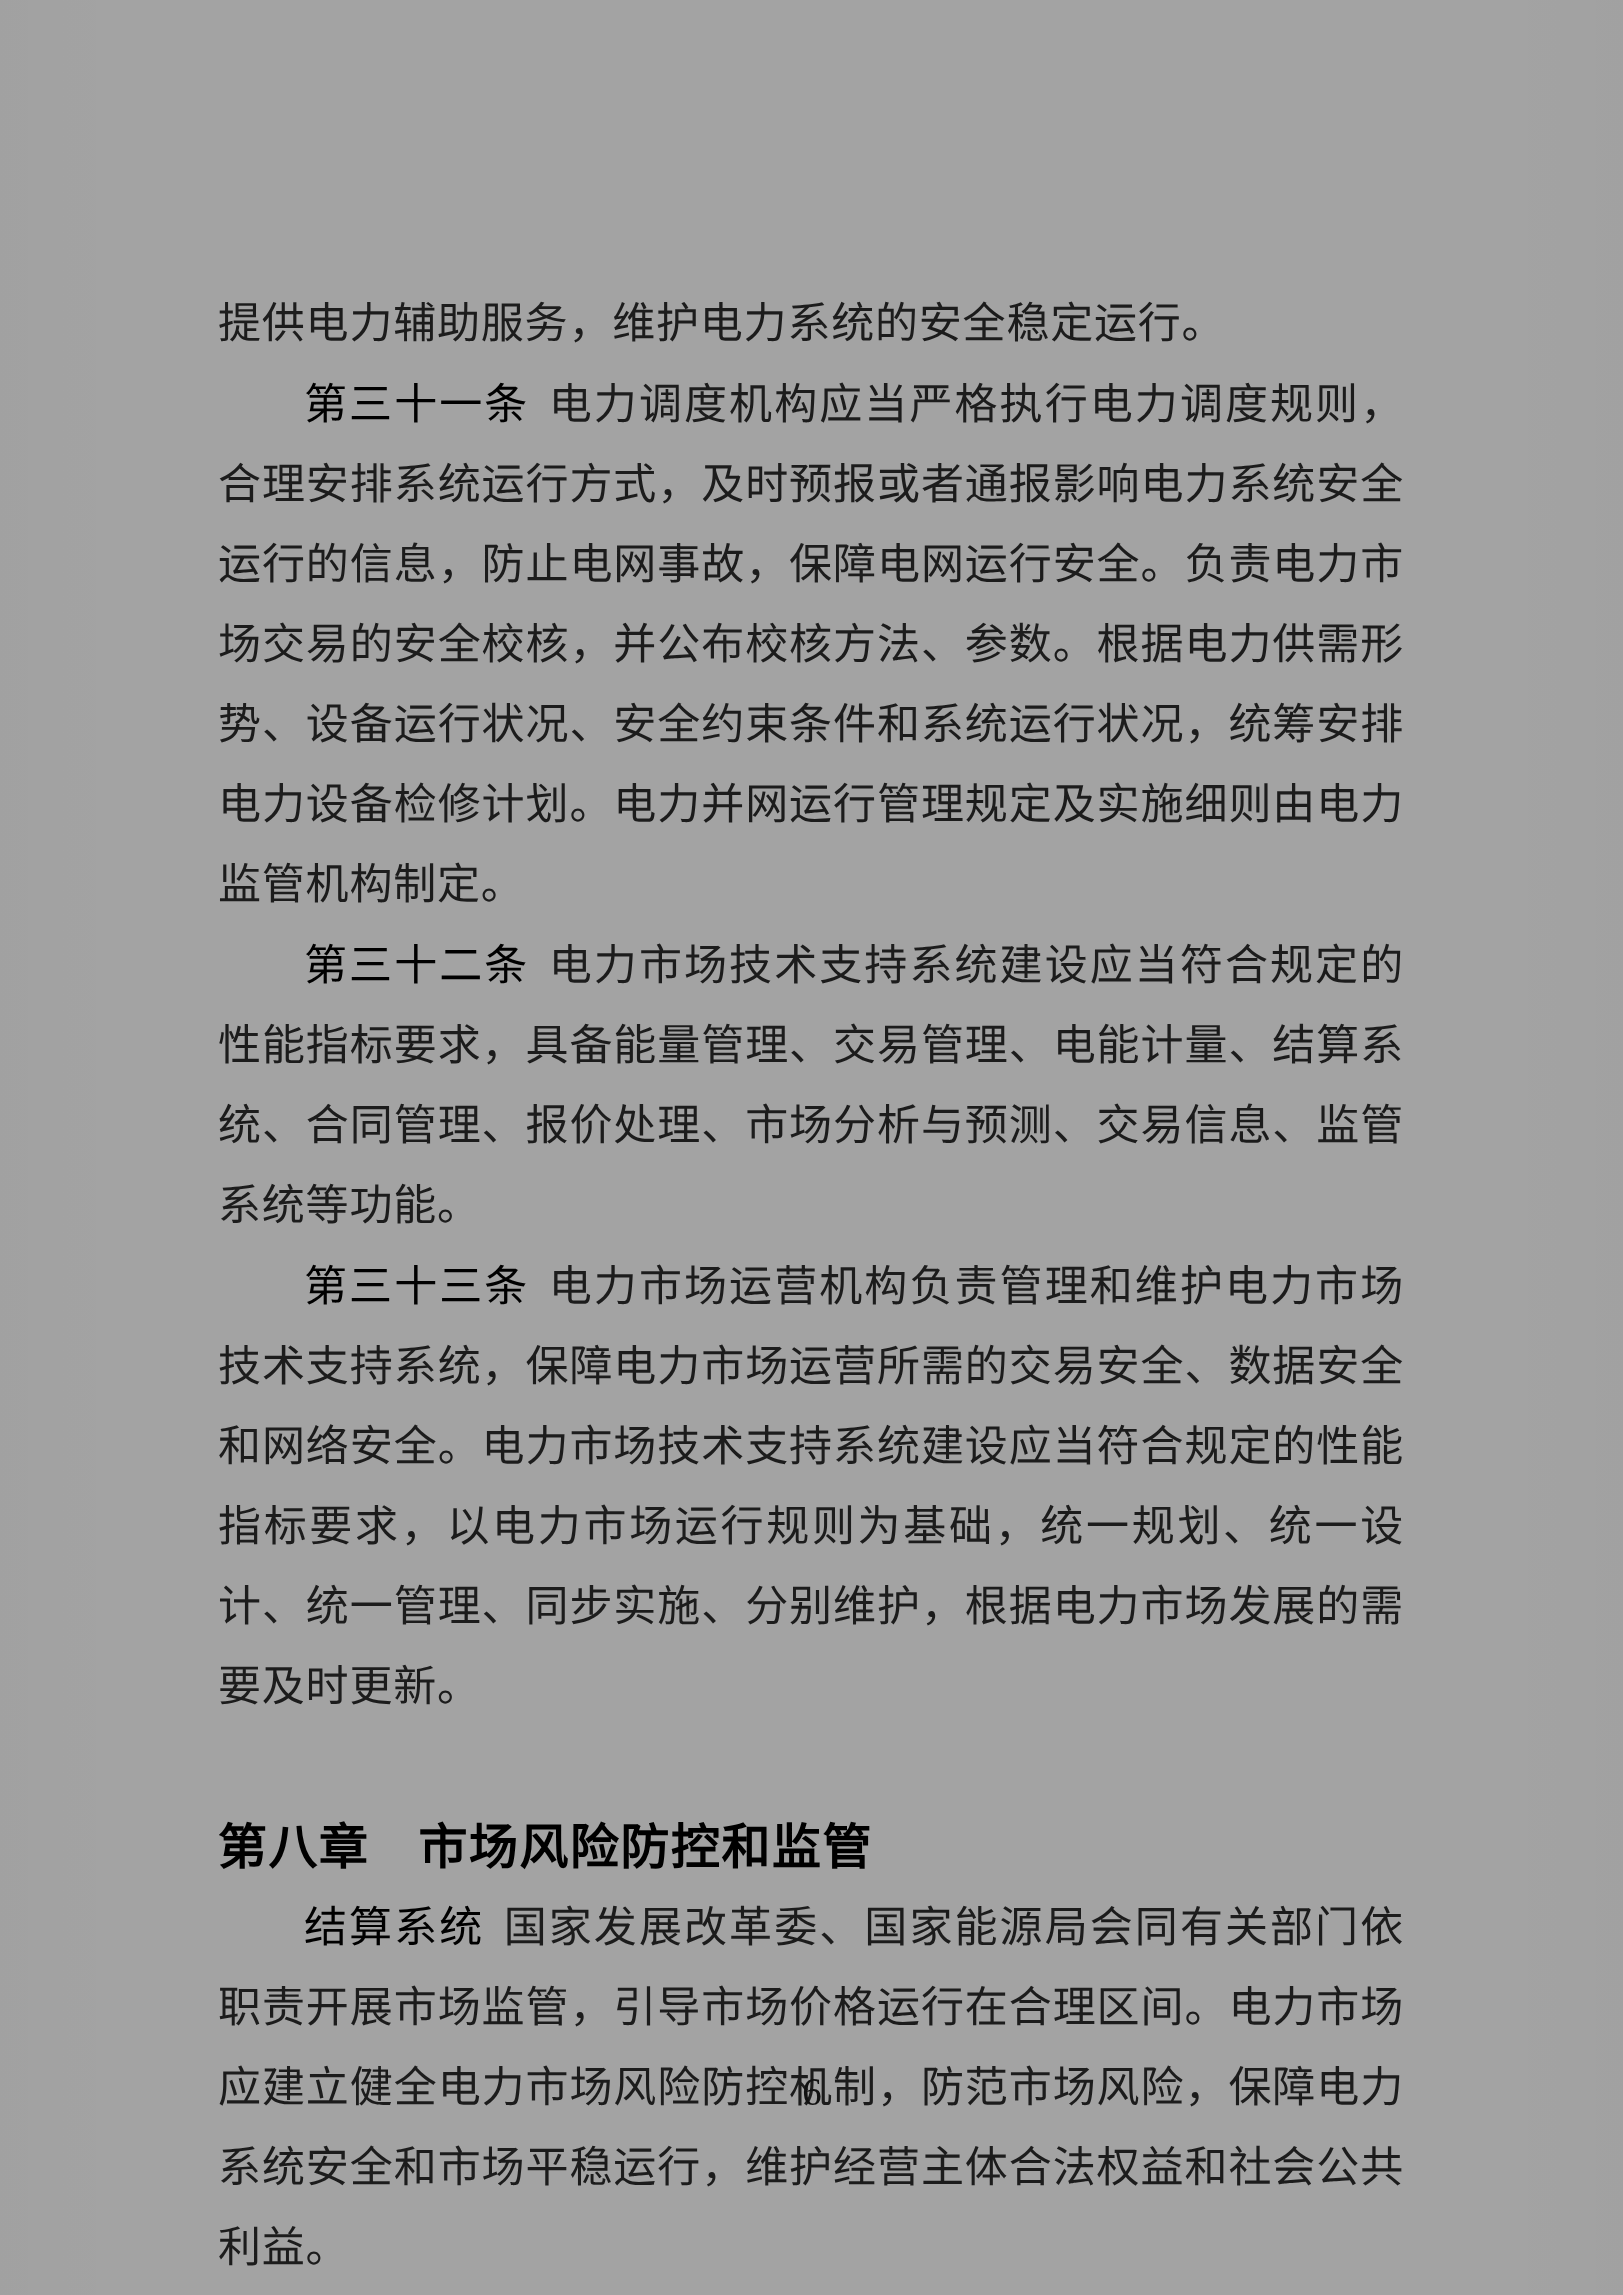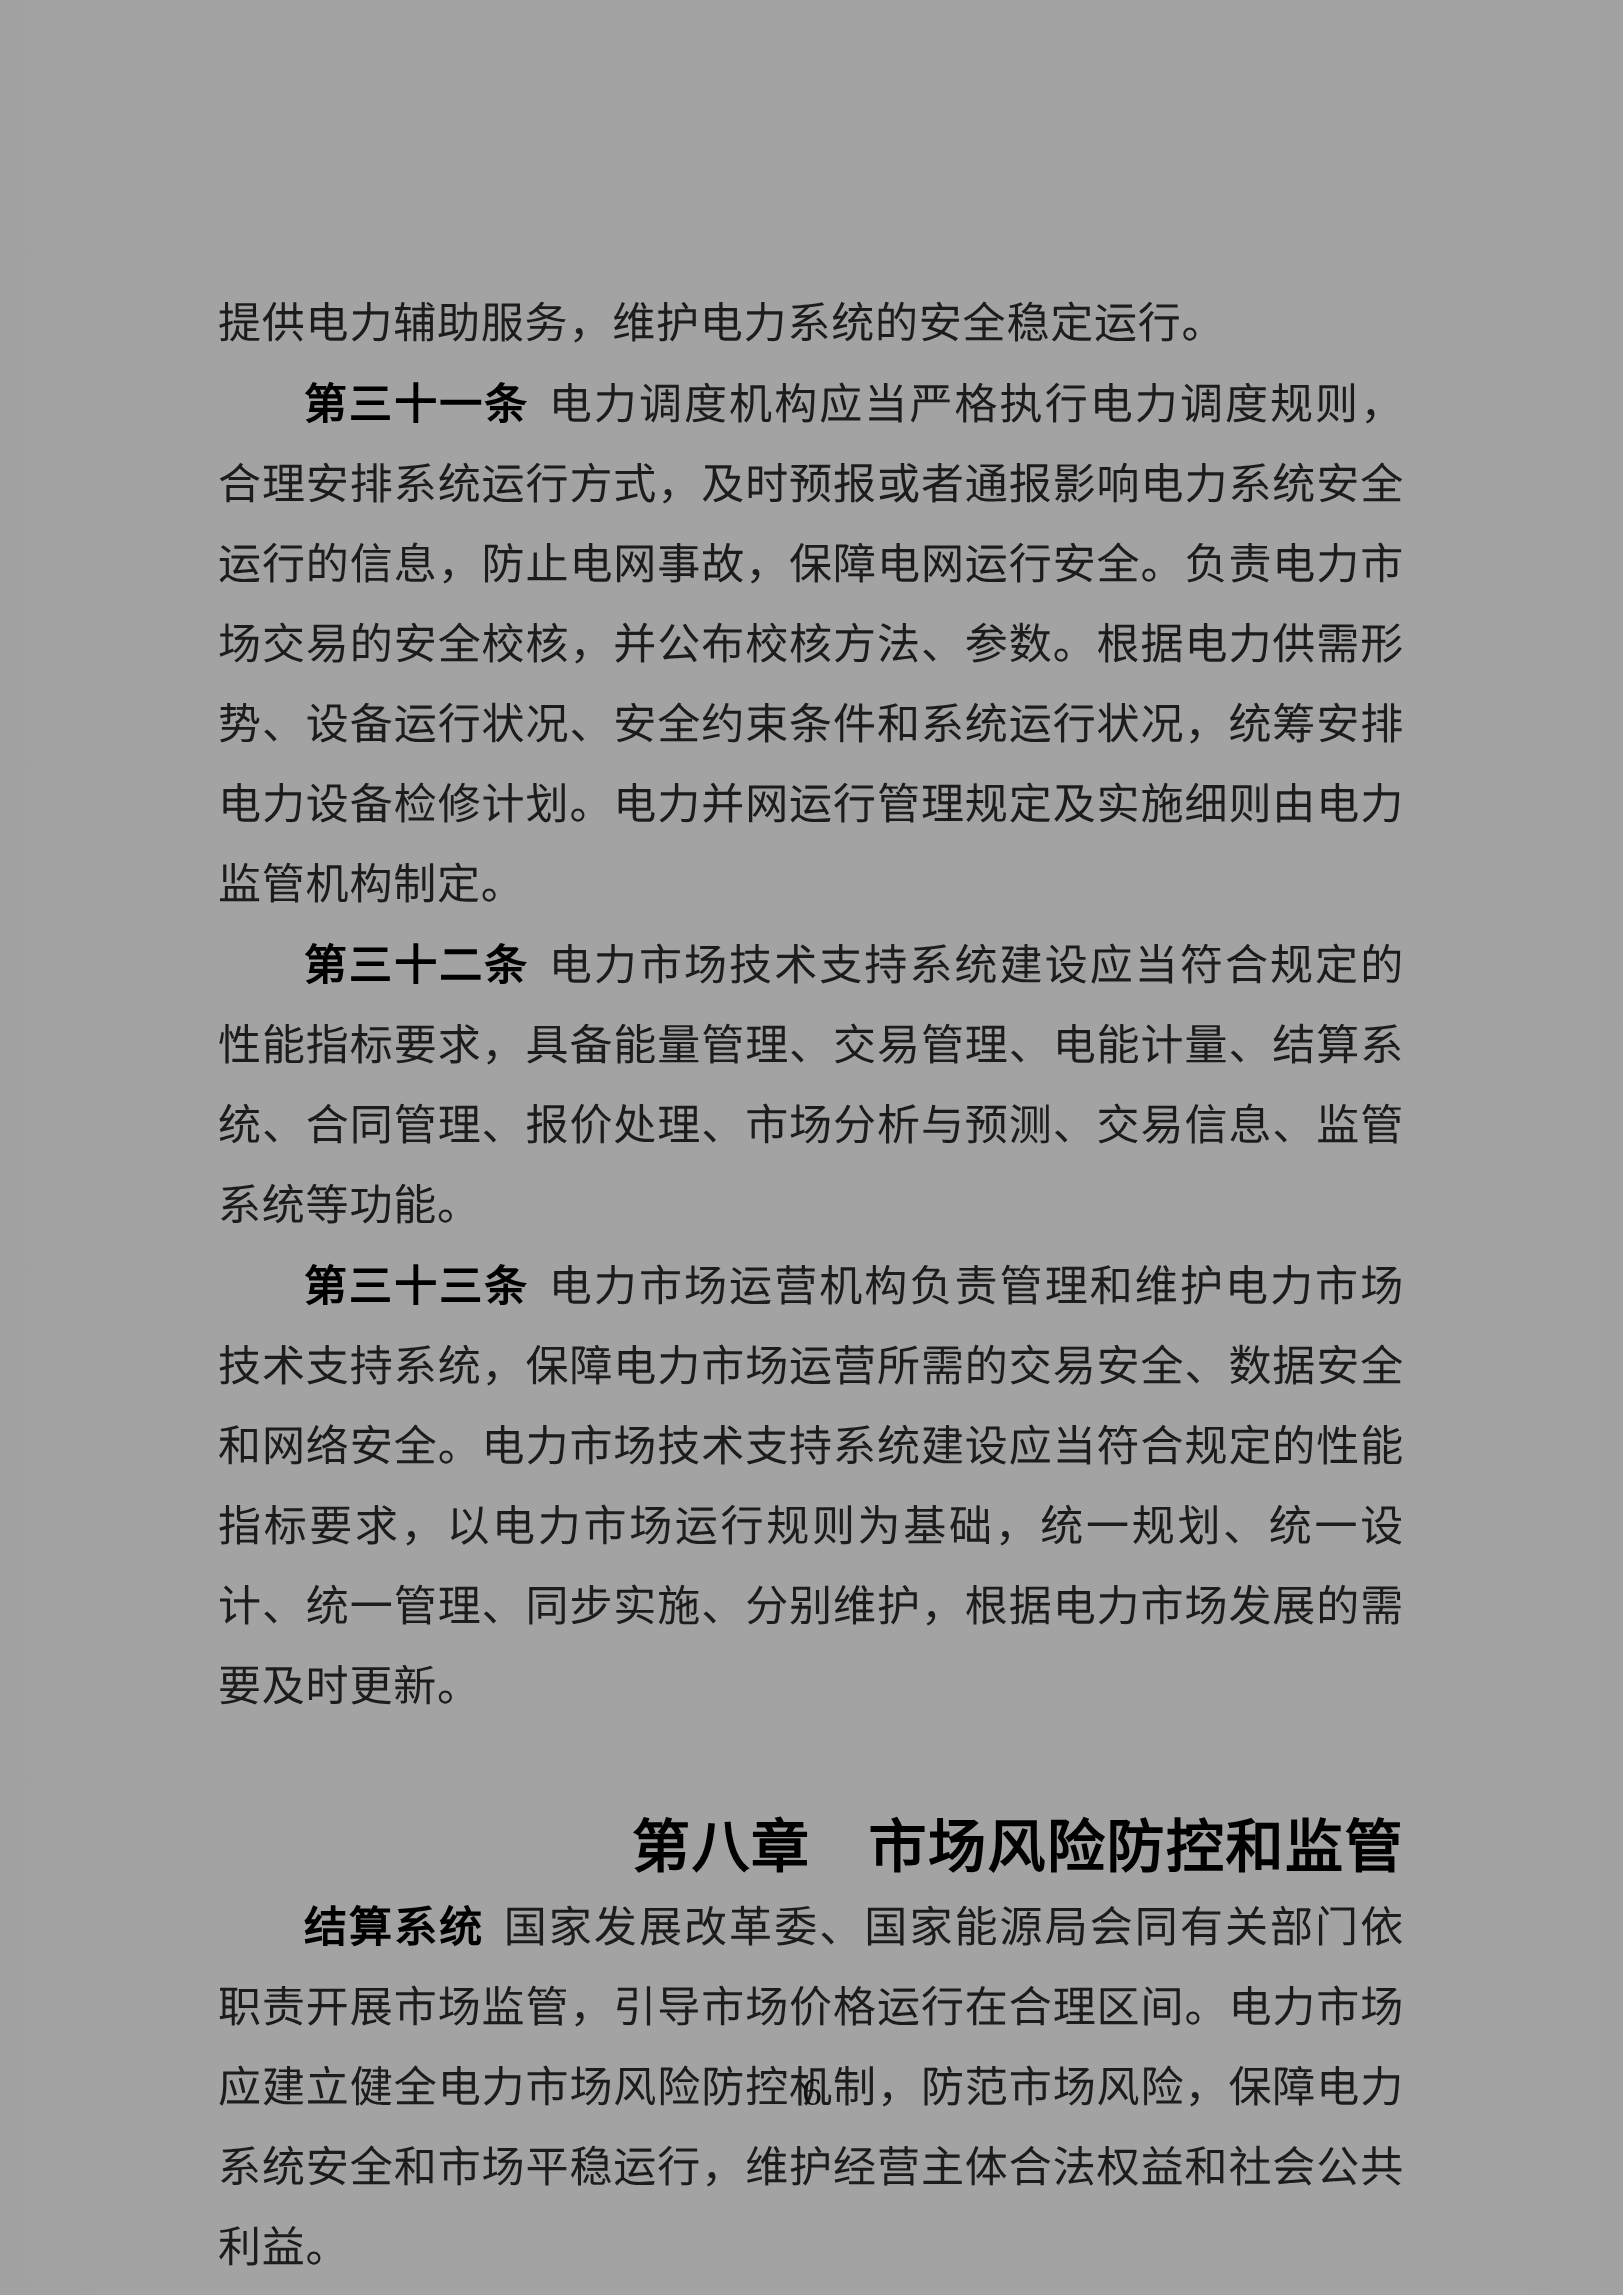--- a/index.html
+++ b/index.html
@@ -37,30 +37,30 @@
     text-align: justify;
   }
   p.para {
     margin: 0;
   }
   p.para.indent {
     text-indent: 86px;
   }
   .article-label {
     font-family: "Liberation Sans", "DejaVu Sans", sans-serif;
-    font-weight: 700;
+    font-weight: 400;
     color: #000000;
     margin-right: 0.45em;
   }
   h2.chapter {
     margin: 80px 0 0 0;
-    text-align: right;
+    text-align: left;
     font-family: "Liberation Sans", "DejaVu Sans", sans-serif;
     font-weight: 700;
-    font-size: 58px;
+    font-size: 49px;
     line-height: 80px;
     color: #000000;
     letter-spacing: 1.5px;
     text-indent: 0;
   }
   .chapter .chapter-gap {
     display: inline-block;
     width: 1em;
   }
   .page-number {

